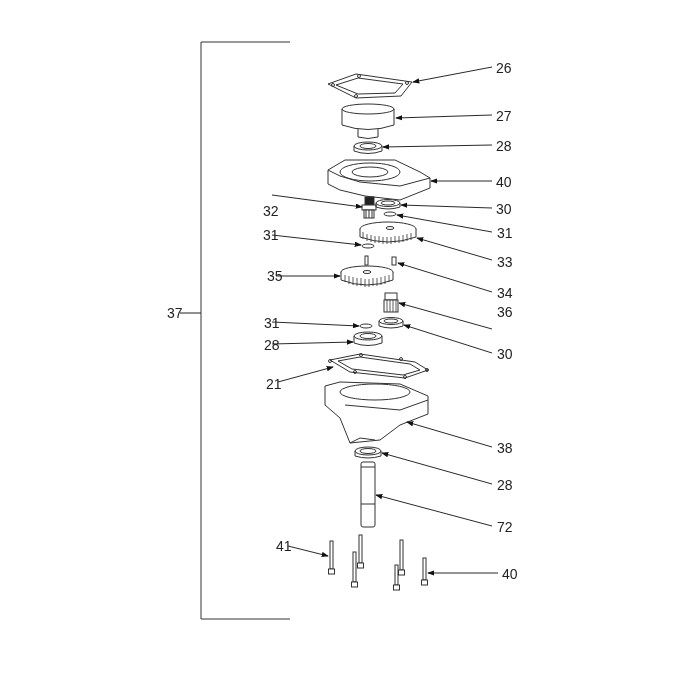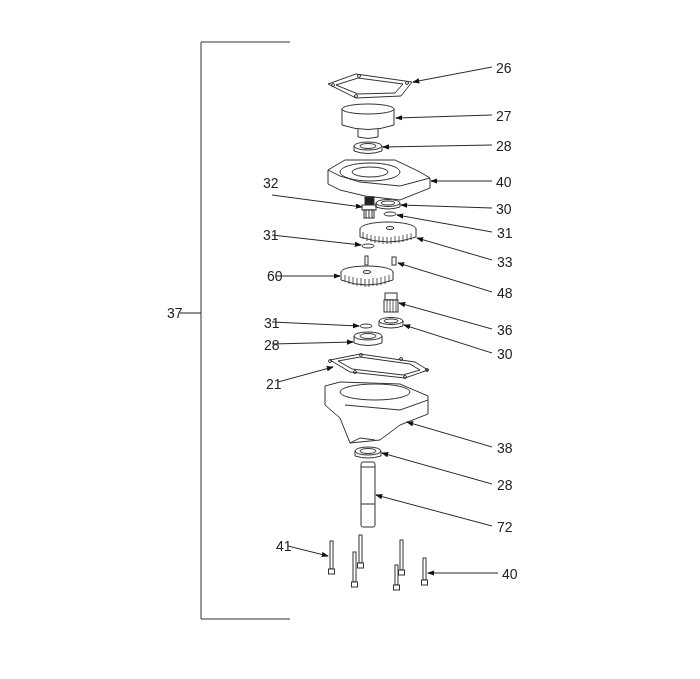--- a/index.html
+++ b/index.html
@@ -180,28 +180,28 @@
       <line x1="498" y1="573" x2="428" y2="573" marker-end="url(#ah)"></line>
     </g>
   </g>
 </svg>
 
 <span class="lbl" style="left:167px;top:308px">37</span>
 <span class="lbl" style="left:496px;top:63px">26</span>
 <span class="lbl" style="left:496px;top:111px">27</span>
 <span class="lbl" style="left:496px;top:141px">28</span>
 <span class="lbl" style="left:496px;top:177px">40</span>
-<span class="lbl" style="left:263px;top:178px">32</span>
+<span class="lbl" style="left:263px;top:206px">32</span>
 <span class="lbl" style="left:496px;top:204px">30</span>
 <span class="lbl" style="left:497px;top:228px">31</span>
 <span class="lbl" style="left:263px;top:230px">31</span>
 <span class="lbl" style="left:497px;top:257px">33</span>
-<span class="lbl" style="left:267px;top:271px">60</span>
-<span class="lbl" style="left:497px;top:288px">48</span>
-<span class="lbl" style="left:497px;top:325px">36</span>
+<span class="lbl" style="left:267px;top:271px">35</span>
+<span class="lbl" style="left:497px;top:288px">34</span>
+<span class="lbl" style="left:497px;top:307px">36</span>
 <span class="lbl" style="left:264px;top:318px">31</span>
 <span class="lbl" style="left:497px;top:349px">30</span>
 <span class="lbl" style="left:264px;top:340px">28</span>
 <span class="lbl" style="left:266px;top:379px">21</span>
 <span class="lbl" style="left:497px;top:443px">38</span>
 <span class="lbl" style="left:497px;top:480px">28</span>
 <span class="lbl" style="left:497px;top:522px">72</span>
 <span class="lbl" style="left:276px;top:541px">41</span>
 <span class="lbl" style="left:502px;top:569px">40</span>
 </div>

